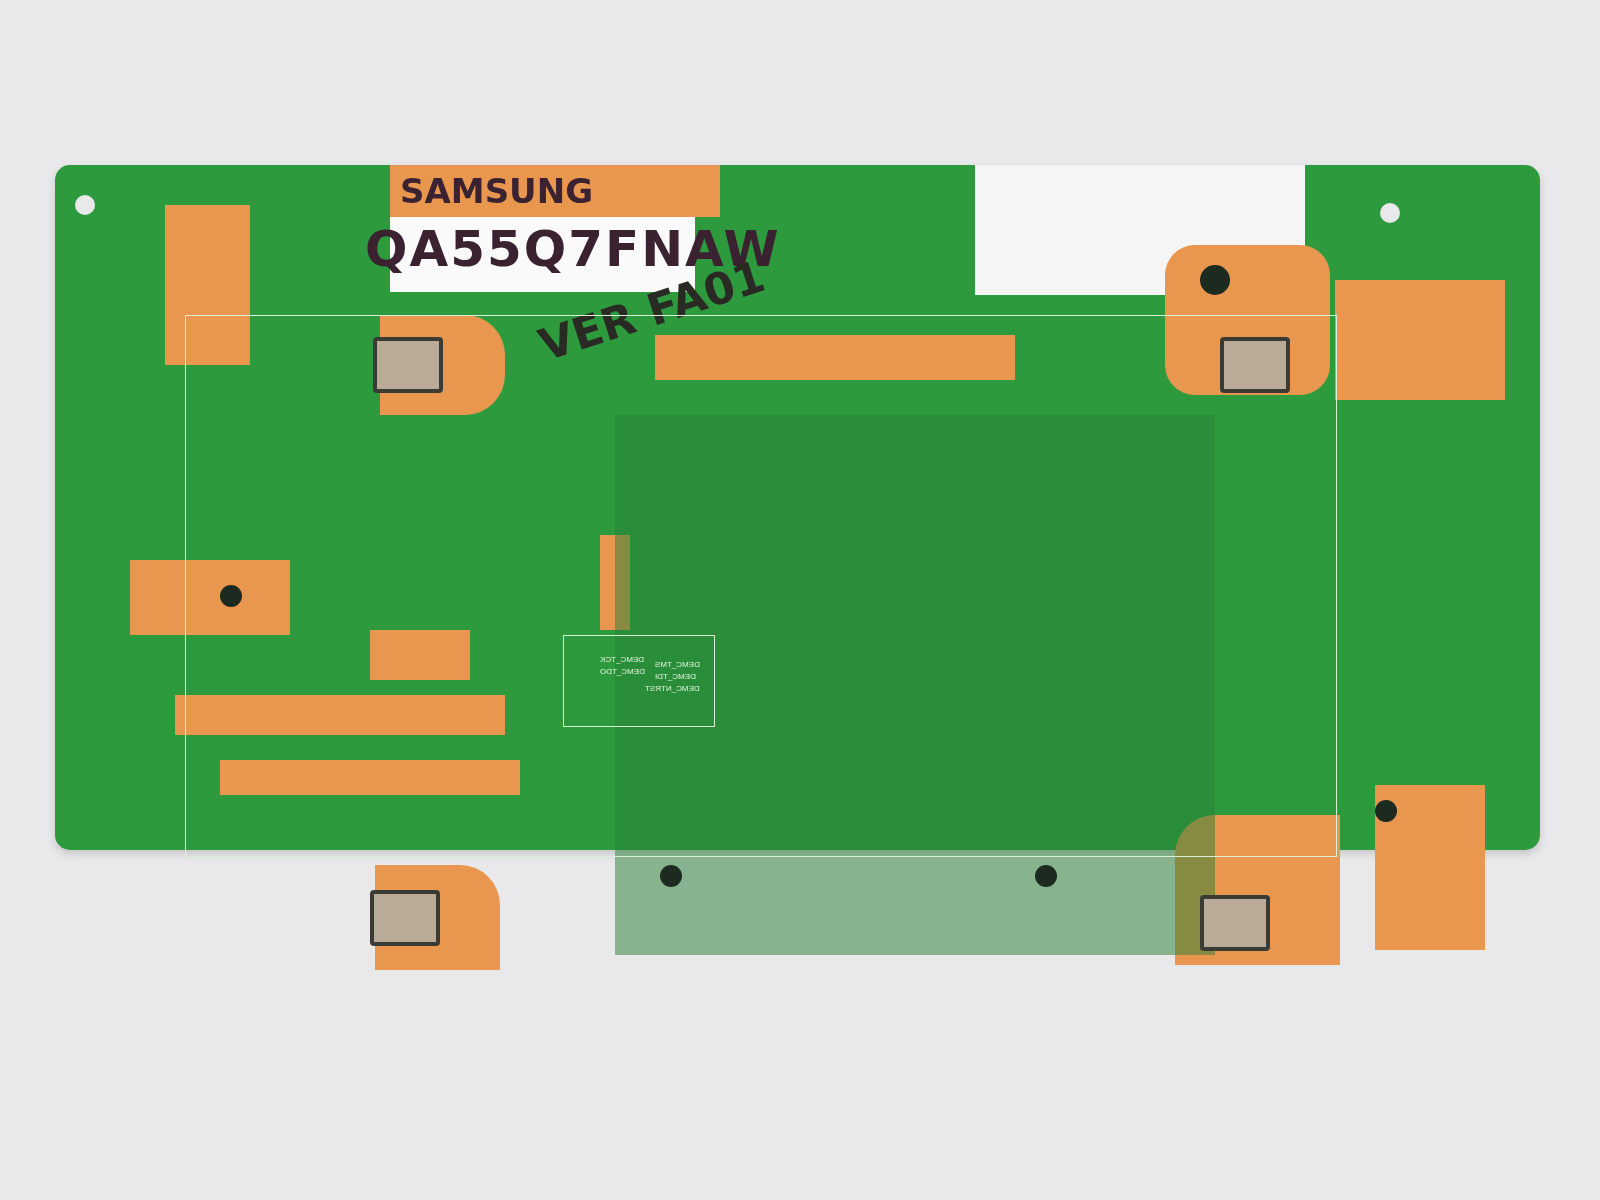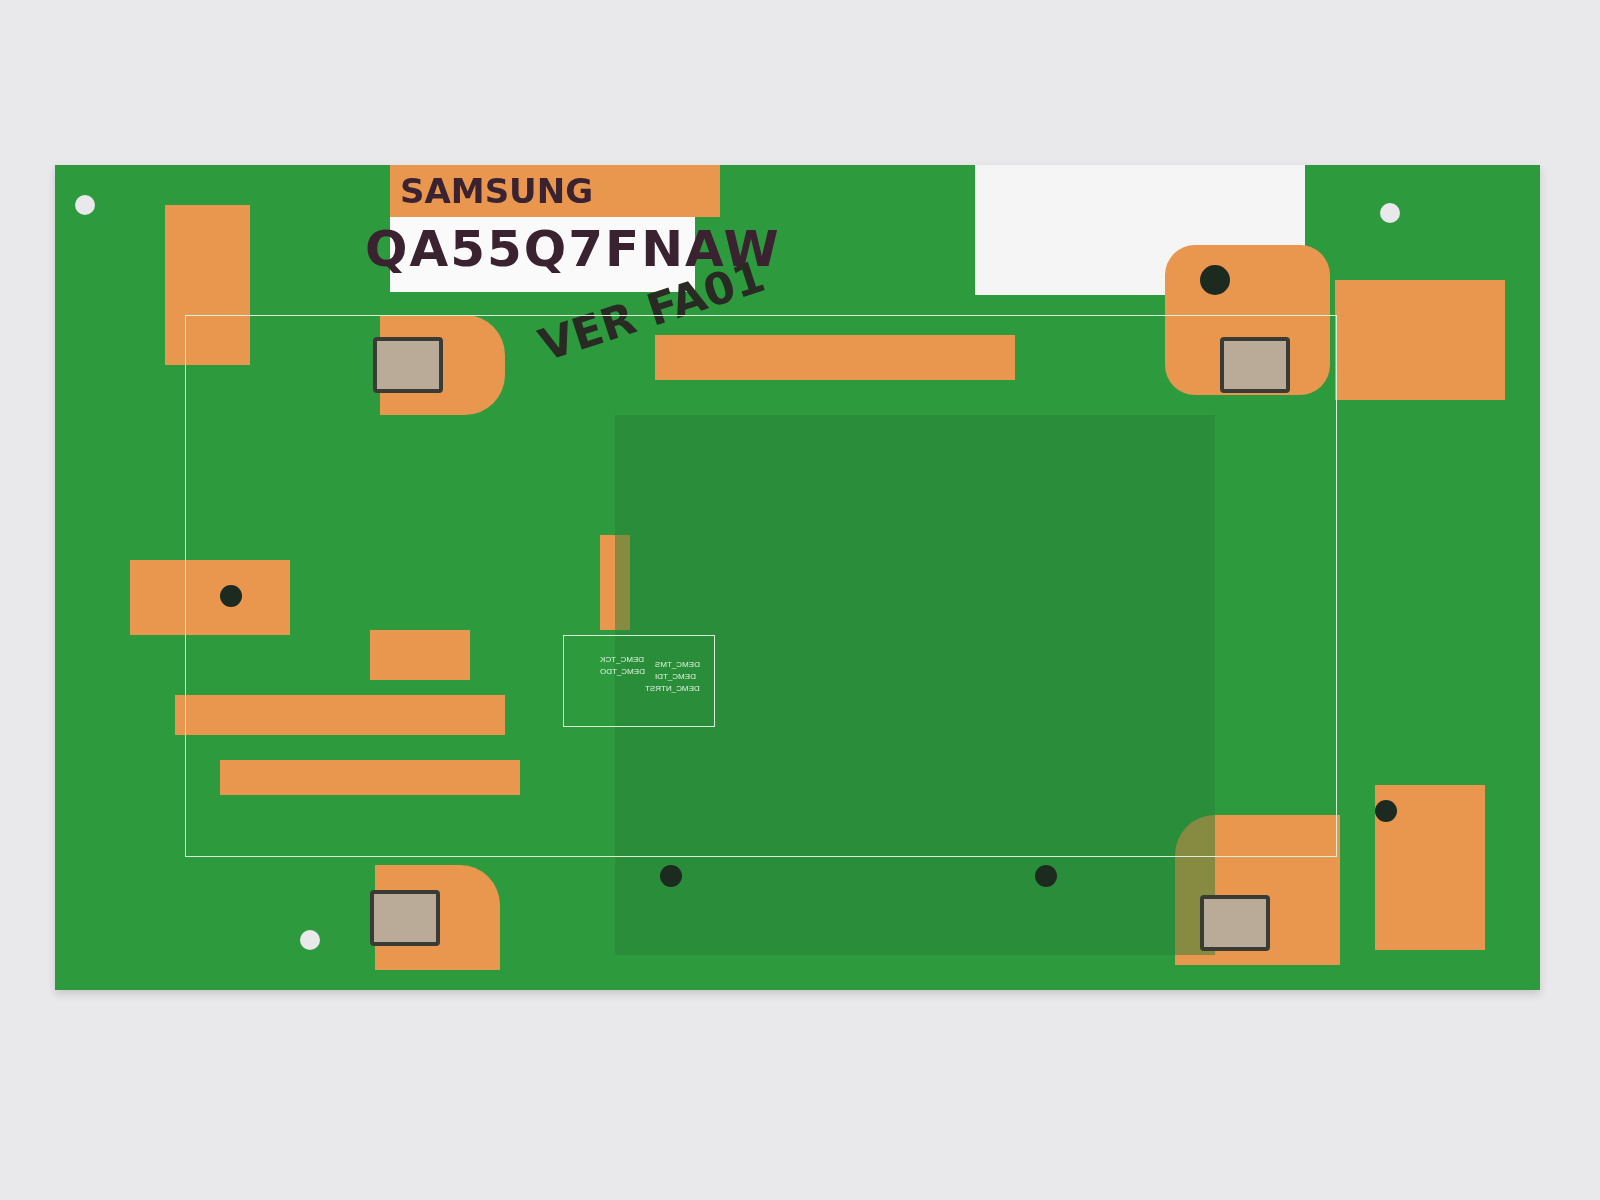--- a/index.html
+++ b/index.html
@@ -1,17 +1,17 @@
 <!DOCTYPE html>
 <html><head>
 <meta charset="utf-8">
 <style>
   html,body{margin:0;padding:0;}
   body{width:1600px;height:1200px;background:#e9e8ea;position:relative;overflow:hidden;font-family:"Liberation Sans",sans-serif;}
-  .board{position:absolute;left:55px;top:165px;width:1485px;height:825px;background:#2e9a3e;border-radius:0;box-shadow:0 4px 8px rgba(0,0,0,0.15);}
+  .board{position:absolute;left:55px;top:165px;width:1485px;height:685px;background:#2e9a3e;border-radius:15px;box-shadow:0 4px 8px rgba(0,0,0,0.15);}
   .trace{position:absolute;background:#267f34;}
   .pad{position:absolute;background:#e9974f;}
   .silk{position:absolute;border:1px solid #d8efd8;}
   .label-orange{position:absolute;left:335px;top:0;width:330px;height:52px;background:#e9974f;}
   .label-white{position:absolute;left:335px;top:52px;width:305px;height:75px;background:#fafafa;}
   .label-white2{position:absolute;left:920px;top:0;width:330px;height:130px;background:#f5f5f5;}
   .hand{position:absolute;font-family:"DejaVu Sans",sans-serif;font-weight:bold;color:#3a2230;}
   .hole{position:absolute;width:20px;height:20px;border-radius:50%;background:#e9e8ea;}
   .clip{position:absolute;width:62px;height:48px;background:#b9ab98;border:4px solid #3b3b35;border-radius:4px;}
   .screw{position:absolute;width:22px;height:22px;border-radius:50%;background:#1c2a20;}

